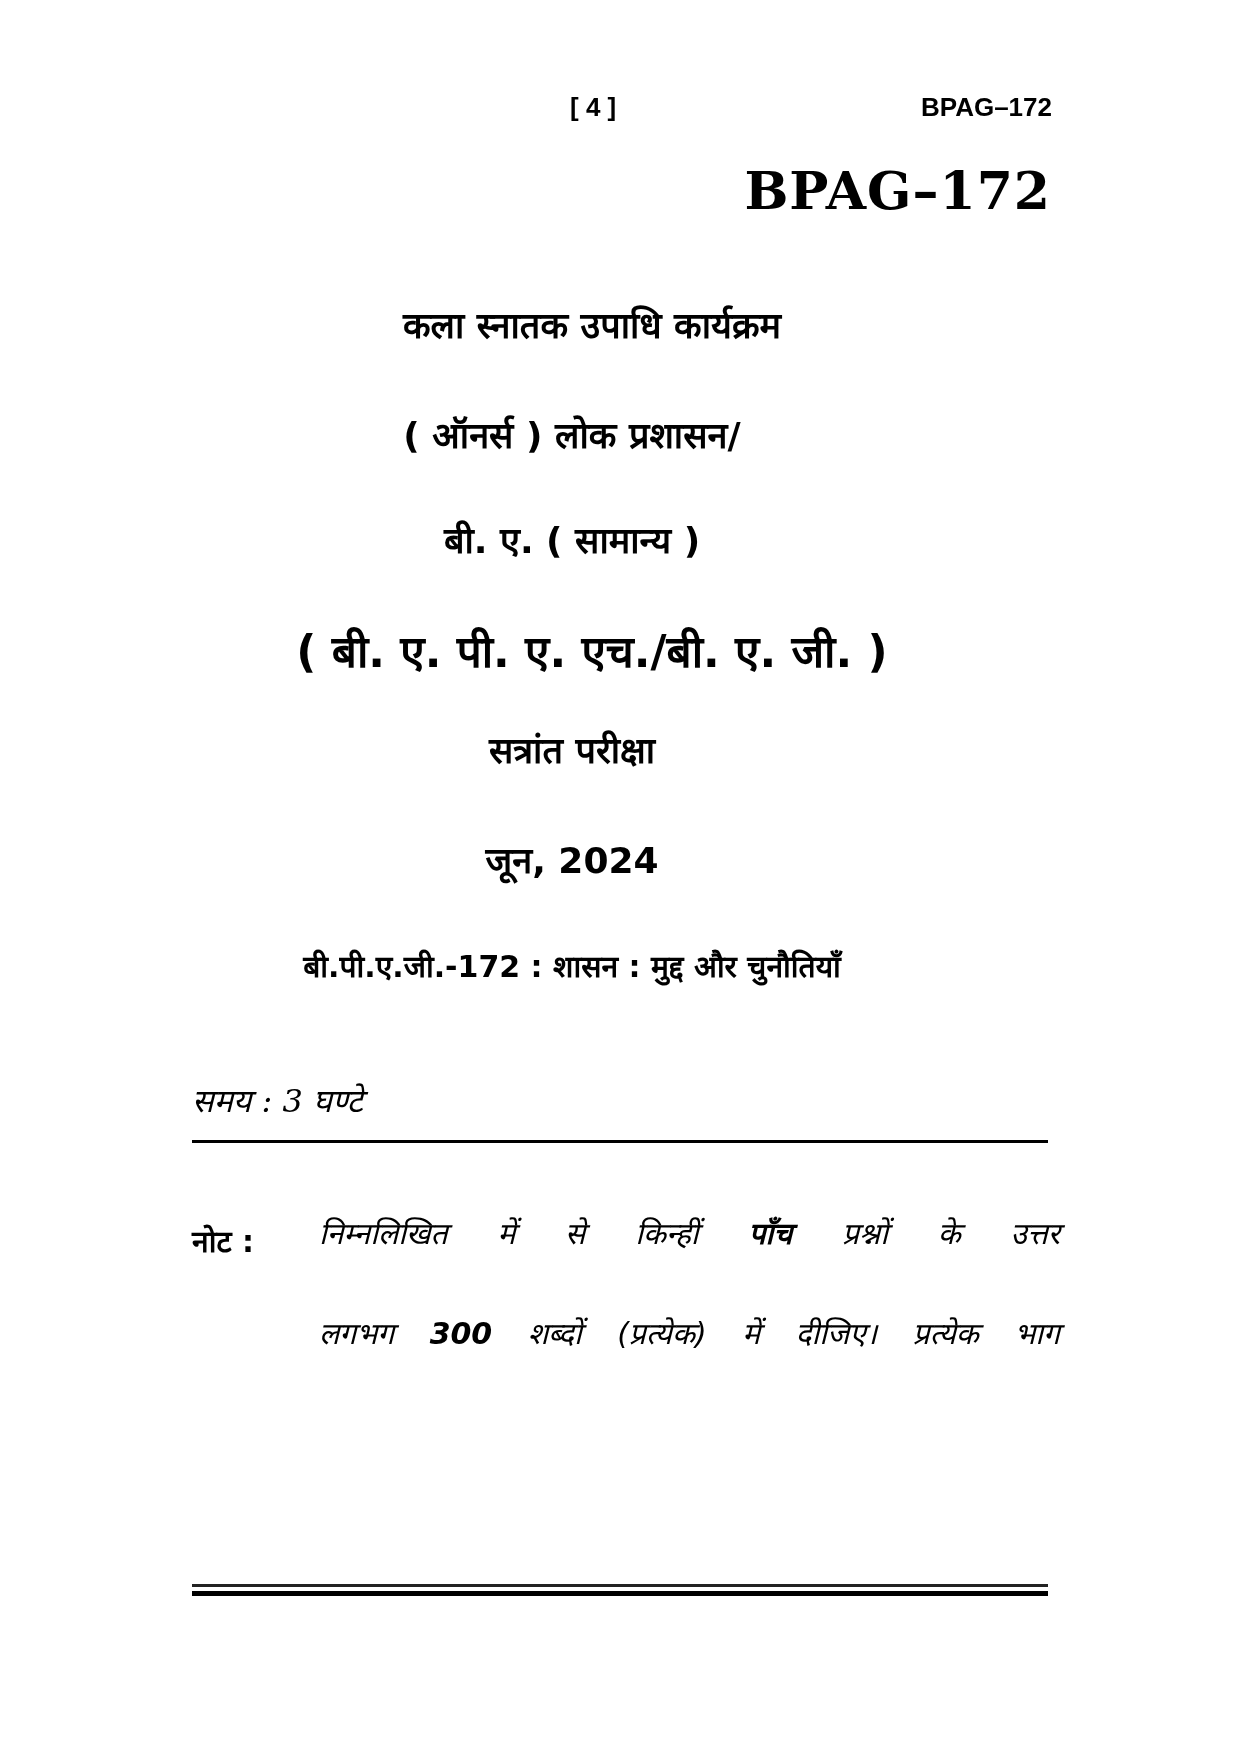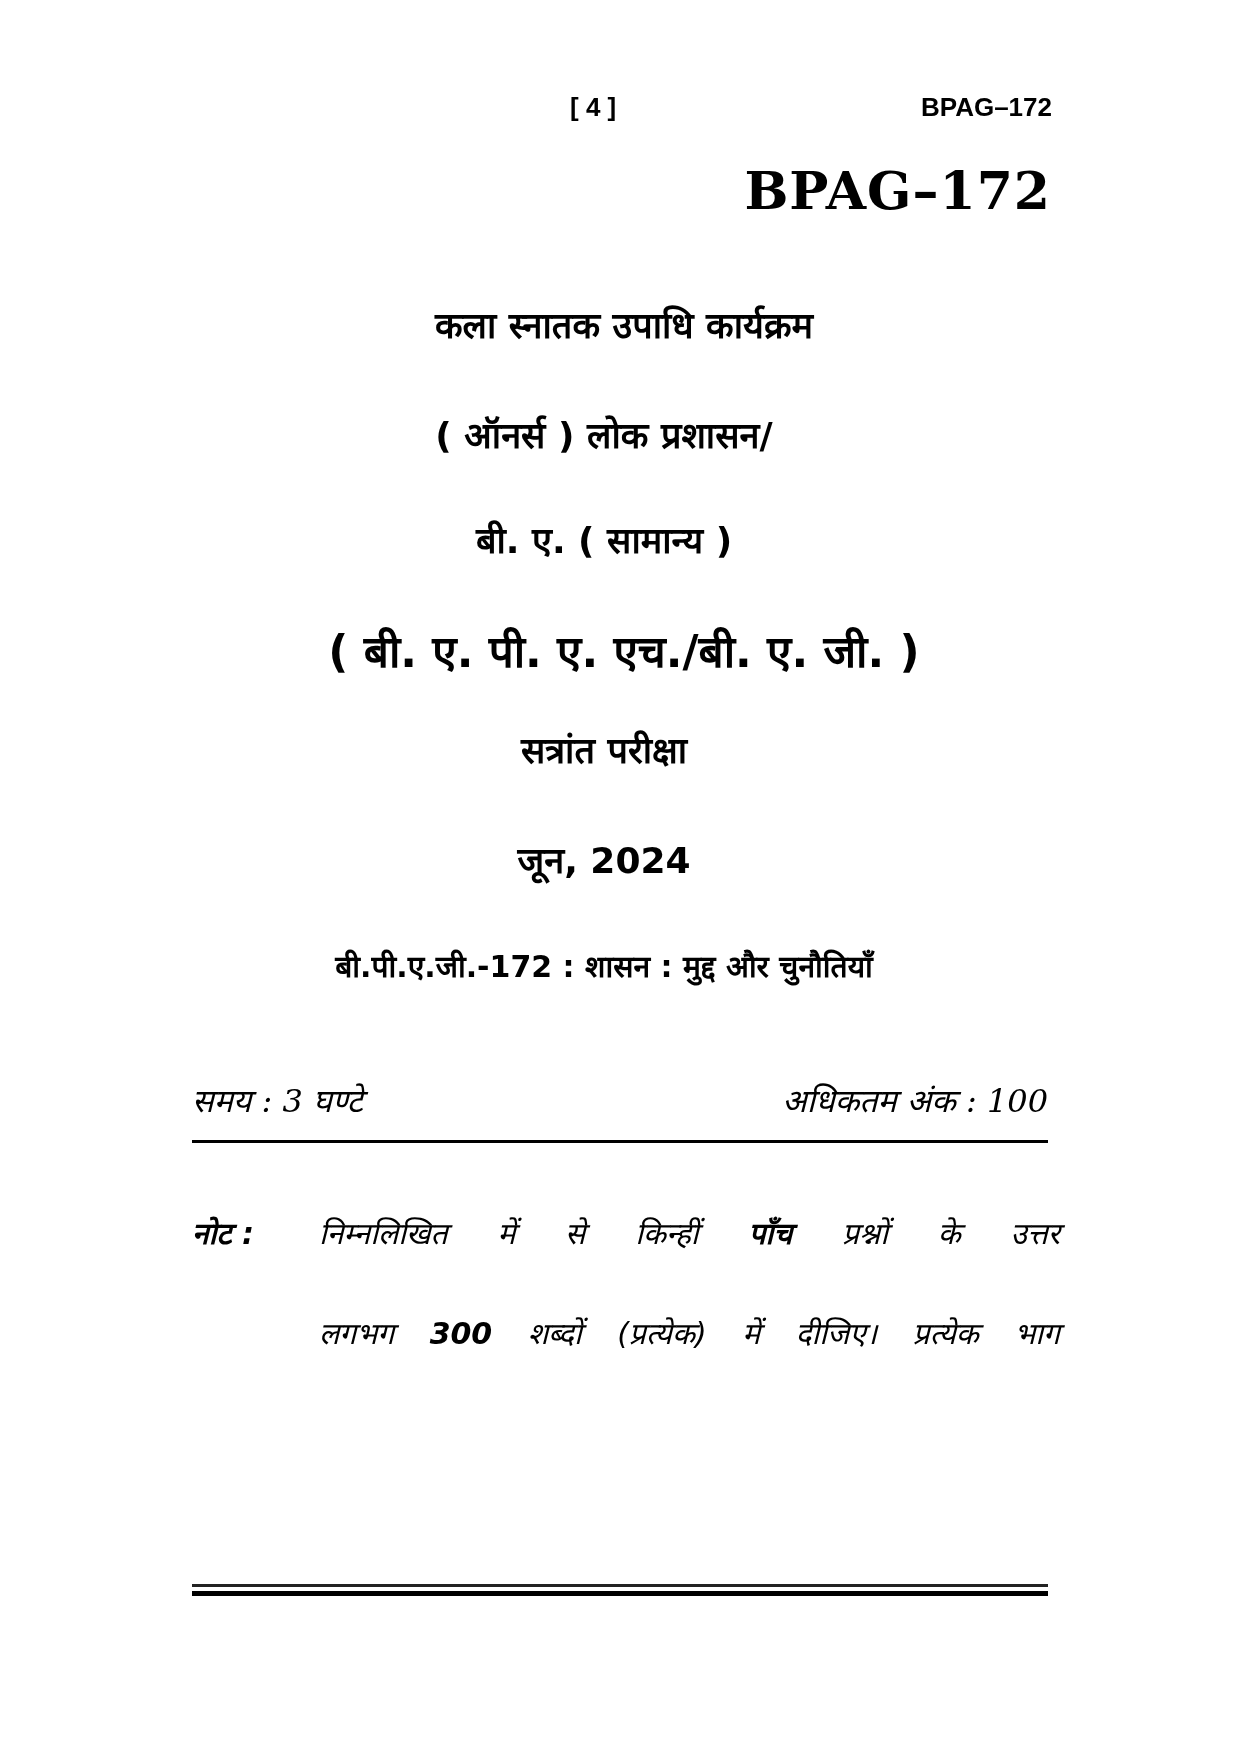--- a/index.html
+++ b/index.html
@@ -1,32 +1,32 @@
 <!DOCTYPE html>
 <html><head>
   <meta charset="utf-8">
   <style>
     html, body { margin: 0; padding: 0; background: #ffffff; }
     body { width: 1241px; height: 1754px; position: relative; overflow: hidden; color: #000; font-family: "DejaVu Serif", serif; }
     .abs { position: absolute; }
     .hdr-page { left: 570px; top: 92px; font-family: "Liberation Sans", sans-serif; font-weight: bold; font-size: 26px; }
     .hdr-code { right: 189px; top: 92px; font-family: "Liberation Sans", sans-serif; font-weight: bold; font-size: 26px; }
     .big-code { right: 190px; top: 160px; font-family: "DejaVu Serif", serif; font-weight: bold; font-size: 52px; letter-spacing: 1px; }
-    .center-line { left: 0; width: 1184px; text-align: center; font-weight: bold; font-family: "DejaVu Sans", sans-serif; margin-left: 32px; }
+    .center-line { left: 0; width: 1184px; text-align: center; font-weight: bold; font-family: "DejaVu Sans", sans-serif; }
     .l1 { top: 300px; font-size: 36px; }
     .l2 { top: 410px; font-size: 36px; left: -20px; }
     .l3 { top: 515px; font-size: 36px; left: -20px; }
     .l4 { top: 620px; font-size: 44px; left: 0; }
     .l5 { top: 725px; font-size: 36px; left: -20px; }
     .l6 { top: 835px; font-size: 36px; left: -20px; }
     .l7 { top: 945px; font-size: 30px; left: -20px; }
     .meta-row { left: 192px; width: 856px; top: 1078px; display: flex; justify-content: space-between; font-style: italic; font-size: 32px; font-family: "DejaVu Serif", serif; align-items: center; }
     .rule-single { left: 192px; width: 856px; top: 1140px; height: 3px; background: #000; }
     .note { left: 192px; width: 856px; top: 1212px; font-size: 30px; font-family: "DejaVu Sans", sans-serif; }
-    .note-label { position: absolute; left: 0; top: 0; font-weight: bold; font-style: italic; }
+    .note-label { position: absolute; left: 0; top: 8px; font-weight: bold; }
     .note-lines { position: absolute; left: 115px; width: 741px; top: 0; margin-left: 12px; }
     .note-line { height: 100px; font-style: italic; text-align: justify; text-align-last: justify; white-space: nowrap; }
     .note-line.last { text-align-last: left; }
     .note-line b { font-style: italic; font-weight: bold; }
     .rule-double-top { left: 192px; width: 856px; top: 1584px; height: 3px; background: #222; }
     .rule-double-bottom { left: 192px; width: 856px; top: 1591px; height: 5px; background: #000; }
   </style>
 </head>
 <body>
 
@@ -37,21 +37,20 @@
 <div class="abs center-line l1">कला स्नातक उपाधि कार्यक्रम</div>
 <div class="abs center-line l2">( ऑनर्स ) लोक प्रशासन/</div>
 <div class="abs center-line l3">बी. ए. ( सामान्य )</div>
 <div class="abs center-line l4">( बी. ए. पी. ए. एच./बी. ए. जी. )</div>
 <div class="abs center-line l5">सत्रांत परीक्षा</div>
 <div class="abs center-line l6">जून, 2024</div>
 <div class="abs center-line l7">बी.पी.ए.जी.-172 : शासन : मुद्द और चुनौतियाँ</div>
 
 <div class="abs meta-row">
   <span>समय : 3 घण्टे</span>
-  <span>अधिकतम अंक : 100</span>
 </div>
 <div class="abs rule-single"></div>
 
 <div class="abs note">
   <span class="note-label">नोट :</span>
   <div class="note-lines">
     <div class="note-line">
       <span>निम्नलिखित में से किन्हीं</span>
       <b>पाँच</b>
       <span>प्रश्नों के उत्तर</span>

